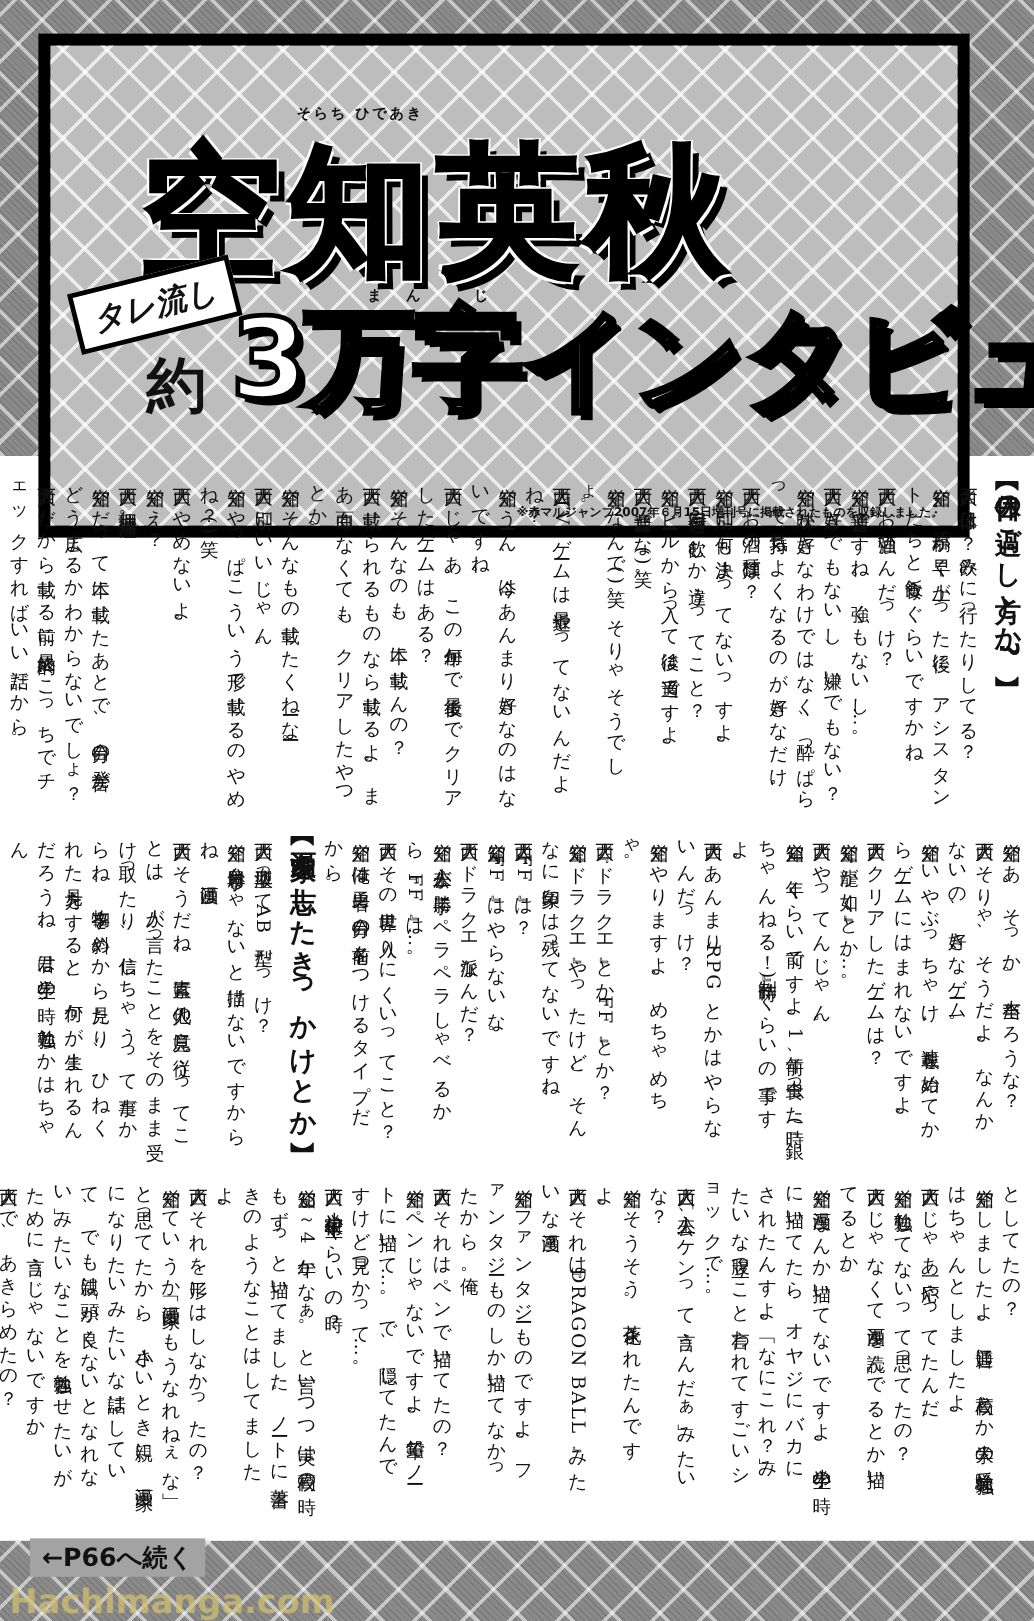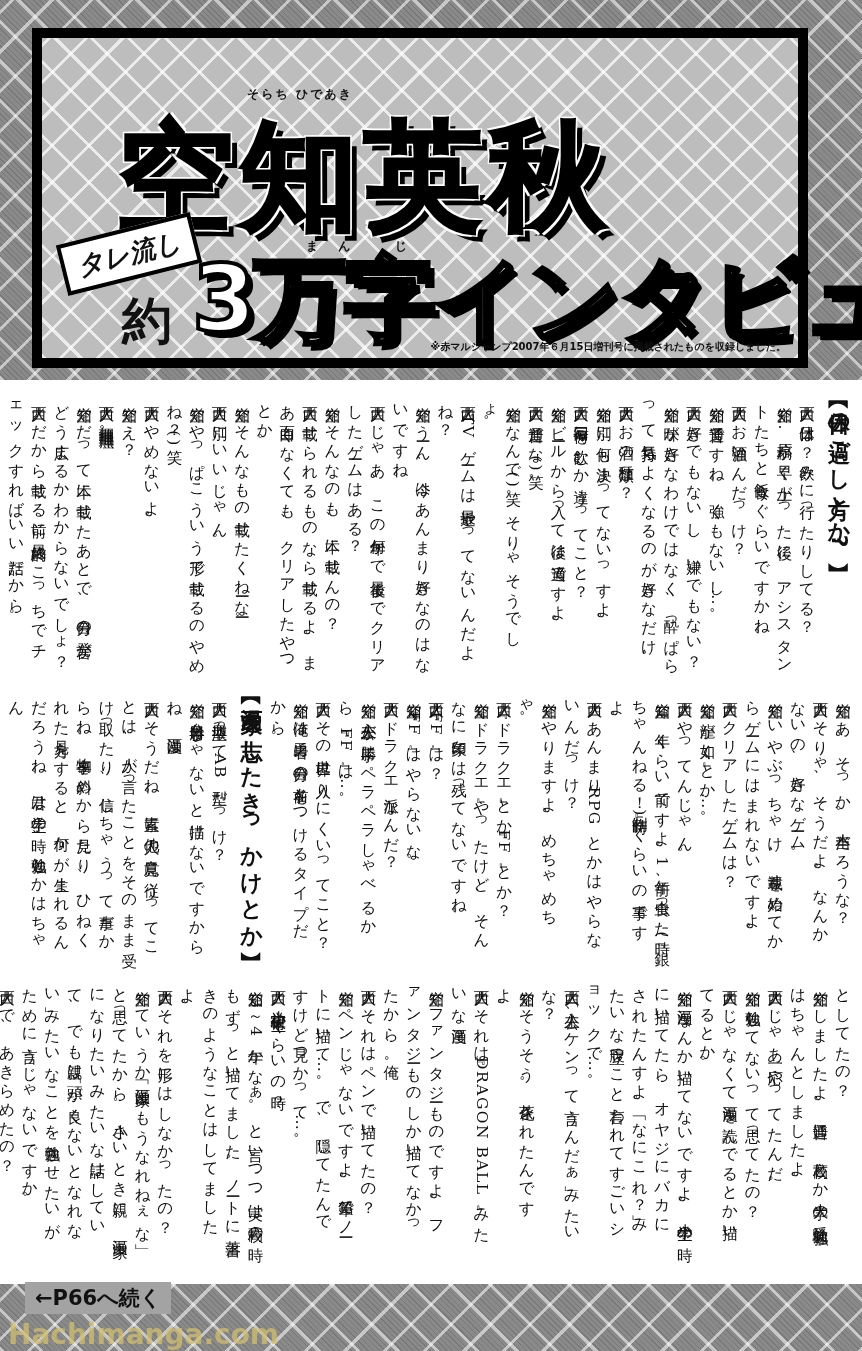--- a/index.html
+++ b/index.html
@@ -5,21 +5,21 @@
   html,body{margin:0;padding:0;}
   body{width:862px;height:1351px;position:relative;overflow:hidden;background:#fff;
     font-family:"DejaVu Serif","Liberation Serif",serif;color:#111;}
   .pattern{position:absolute;background-color:#8a8a8a;
     background-image:
       repeating-linear-gradient(45deg, rgba(255,255,255,0.55) 0 3px, transparent 3px 28px),
       repeating-linear-gradient(-45deg, rgba(255,255,255,0.55) 0 3px, transparent 3px 28px),
       repeating-linear-gradient(45deg, rgba(0,0,0,0.12) 0 1px, transparent 1px 4px);}
   .pat-top{left:0;top:0;width:862px;height:380px;}
   .pat-bottom{left:0;top:1284px;width:862px;height:67px;}
-  .header-box{position:absolute;left:32px;top:28px;width:776px;height:340px;background:#000;}
+  .header-box{position:absolute;left:32px;top:28px;width:776px;height:420px;background:#000;}
   .header-inner{position:absolute;left:10px;top:10px;right:10px;bottom:10px;background-color:#bdbdbd;
     background-image:
       repeating-linear-gradient(45deg, rgba(255,255,255,0.7) 0 3px, transparent 3px 26px),
       repeating-linear-gradient(-45deg, rgba(255,255,255,0.7) 0 3px, transparent 3px 26px);}
   .big-title{position:absolute;left:30px;top:60px;font-family:Liberation Mono, monospace;font-weight:bold;
     font-size:118px;letter-spacing:6px;color:#000;
     -webkit-text-stroke:3px #000;text-shadow:3px 3px 0 #fff,-3px -3px 0 #fff,3px -3px 0 #fff,-3px 3px 0 #fff,8px 8px 0 #000;margin-left:44px;}
   .title-ruby{position:absolute;left:205px;top:48px;font-size:12px;font-family:"DejaVu Sans",sans-serif;font-weight:bold;letter-spacing:2px;}
   .credits{position:absolute;left:505px;top:30px;width:245px;height:155px;}
   .credits .c1{position:absolute;left:0;top:0;width:210px;height:76px;background:#fff;border:3px double #000;}

